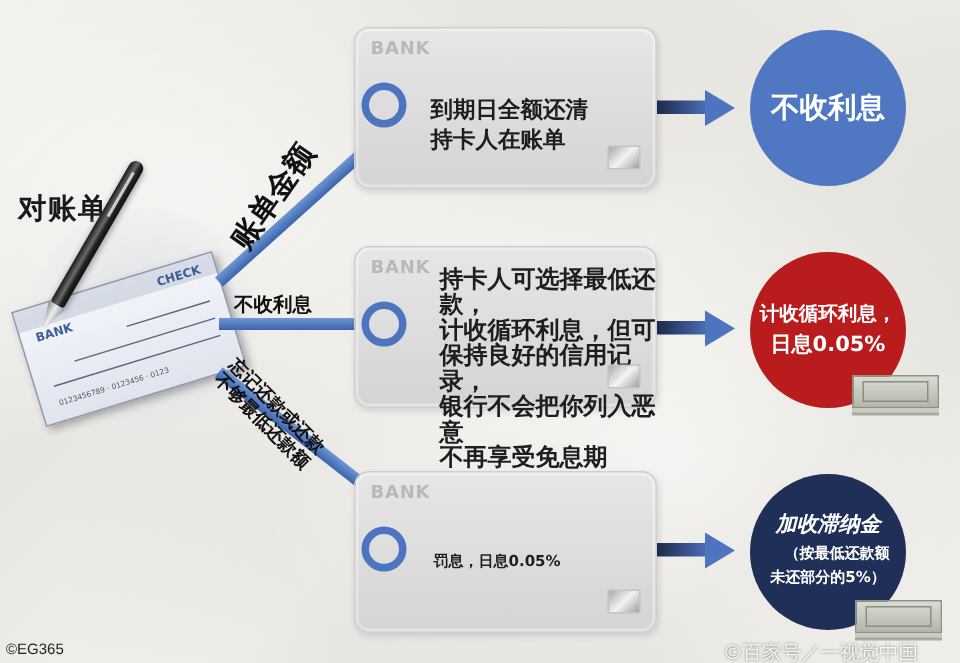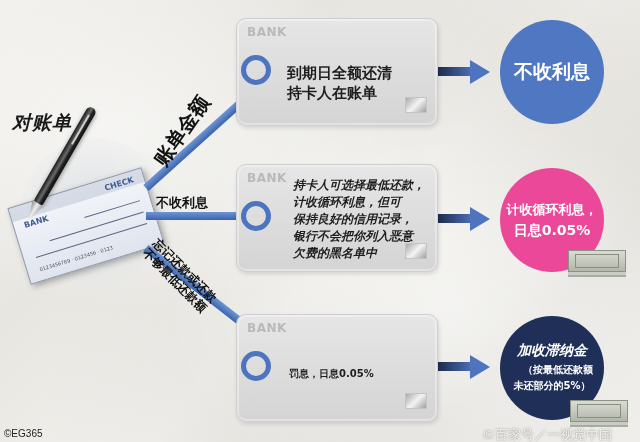--- a/index.html
+++ b/index.html
@@ -11,22 +11,22 @@
     }
     .crumple {
       position:absolute; inset:0;
       background:
         radial-gradient(ellipse at 20% 30%, rgba(255,255,255,0.55), transparent 40%),
         radial-gradient(ellipse at 70% 70%, rgba(255,255,255,0.5), transparent 45%),
         radial-gradient(ellipse at 85% 15%, rgba(210,208,202,0.35), transparent 35%),
         radial-gradient(ellipse at 40% 85%, rgba(205,203,198,0.3), transparent 40%);
     }
     .title {
-      position:absolute; left:12px; top:110px;
-      font-size:19px; font-weight:bold; color:#1a1a1a; letter-spacing:1px;font-style:italic;
+      position:absolute; left:12px; top:126px;
+      font-size:19px; font-weight:bold; color:#1a1a1a; letter-spacing:1px;
     }
     
     .check-glow {
       position:absolute; left:20px; top:138px; width:150px; height:150px;
       border-radius:50%;
       background: radial-gradient(circle, rgba(220,223,230,0.9), rgba(230,232,236,0.2) 70%, transparent 72%);
     }
     .check {
       position:absolute; left:16px; top:186px; width:140px; height:80px;
       background: linear-gradient(180deg, #f4f6fa, #dfe4ee);
@@ -140,26 +140,26 @@
   <div class="text" style="left:50px;top:44px;font-size:15px;line-height:20px;">
     <div>到期日全额还清</div>
     <div>持卡人在账单</div>
   </div>
   <div class="chip"></div>
 </div>
 
 <div class="card" style="left:236px;top:164px;">
   <div class="bank">BANK</div>
   <div class="ring" style="top:36px;"></div>
-  <div class="text" style="left:56px;top:12px;font-size:12px;line-height:17px;font-style:italic;">
+  <div class="text" style="left:56px;top:12px;font-size:16px;line-height:17px;">
     <div>持卡人可选择最低还款，</div>
     <div>计收循环利息，但可</div>
     <div>保持良好的信用记录，</div>
     <div>银行不会把你列入恶意</div>
-    <div>欠费的黑名单中</div>
+    <div>不再享受免息期</div>
   </div>
   <div class="chip"></div>
 </div>
 
 <div class="card" style="left:236px;top:314px;">
   <div class="bank">BANK</div>
   <div class="ring" style="top:36px;"></div>
   <div class="text" style="left:52px;top:52px;font-size:10px;">罚息，日息0.05%</div>
   <div class="chip"></div>
 </div>
@@ -167,21 +167,21 @@
 <div class="out-shaft" style="left:438px;top:67px;width:36px;"></div>
 <div class="out-head" style="left:470px;top:60px;"></div>
 <div class="out-shaft" style="left:438px;top:214px;width:36px;"></div>
 <div class="out-head" style="left:470px;top:207px;"></div>
 <div class="out-shaft" style="left:438px;top:362px;width:36px;"></div>
 <div class="out-head" style="left:470px;top:355px;"></div>
 
 <div class="circle" style="left:500px;top:20px;width:104px;height:104px;background:#4f77c2;font-size:19px;">
   <div>不收利息</div>
 </div>
-<div class="circle" style="left:500px;top:168px;width:104px;height:104px;background:#ec4899;font-size:13px;line-height:20px;">
+<div class="circle" style="left:500px;top:168px;width:104px;height:104px;background:#b91c1c;font-size:13px;line-height:20px;">
   <div>计收循环利息，</div>
   <div style="font-size:14px;">日息0.05%</div>
 </div>
 <div class="money" style="left:568px;top:250px;"></div>
 <div class="circle" style="left:500px;top:316px;width:104px;height:104px;background:#1f2f58;font-size:14px;line-height:16px;">
   <div style="margin-bottom:4px;font-style:italic;">加收滞纳金</div>
   <div style="font-size:10px;margin-left:12px;">（按最低还款额</div>
   <div style="font-size:10px;">未还部分的5%）</div>
 </div>
 <div class="money" style="left:570px;top:400px;"></div>

